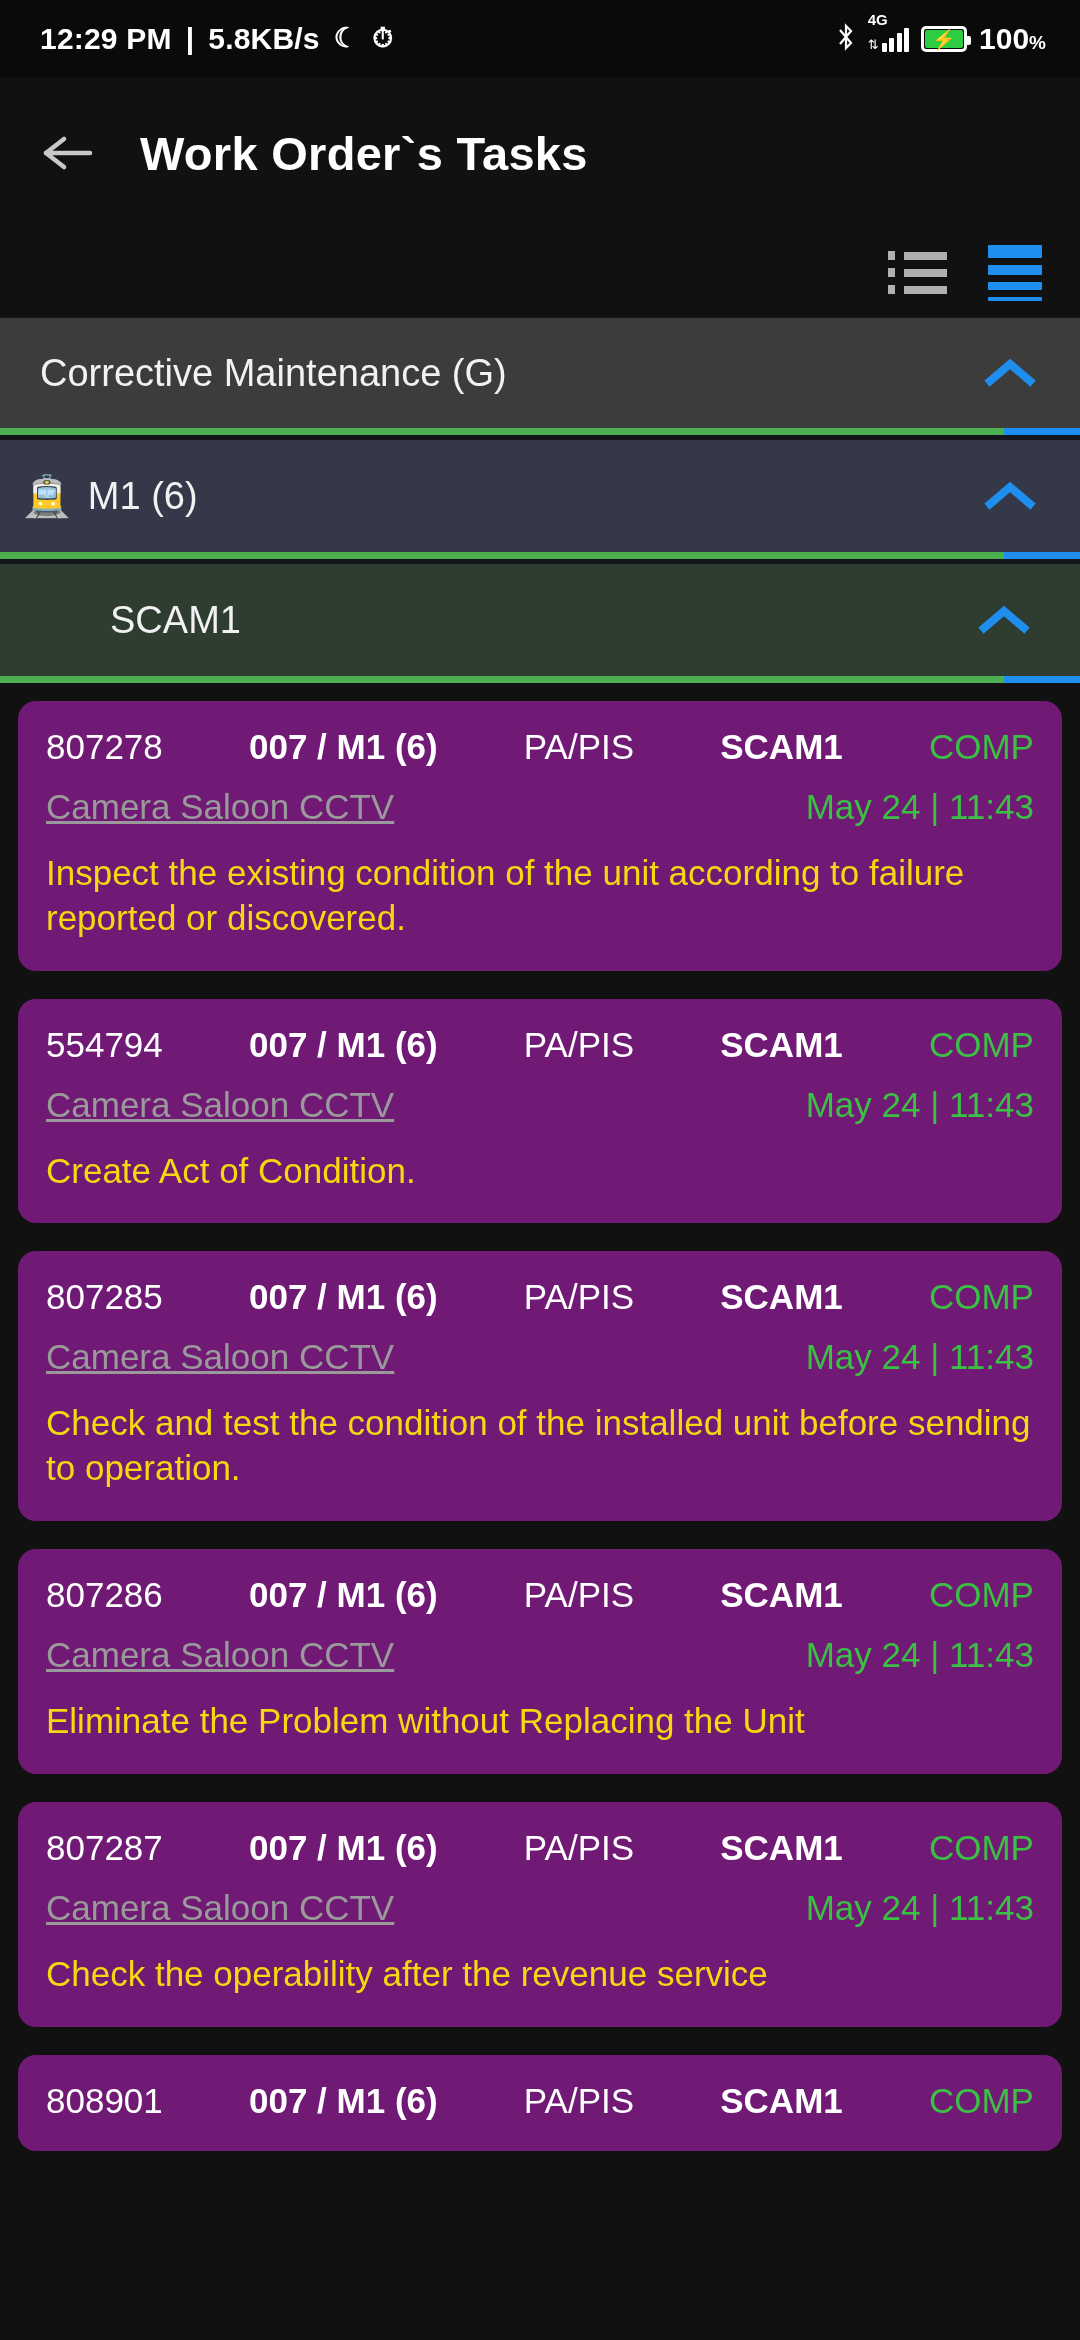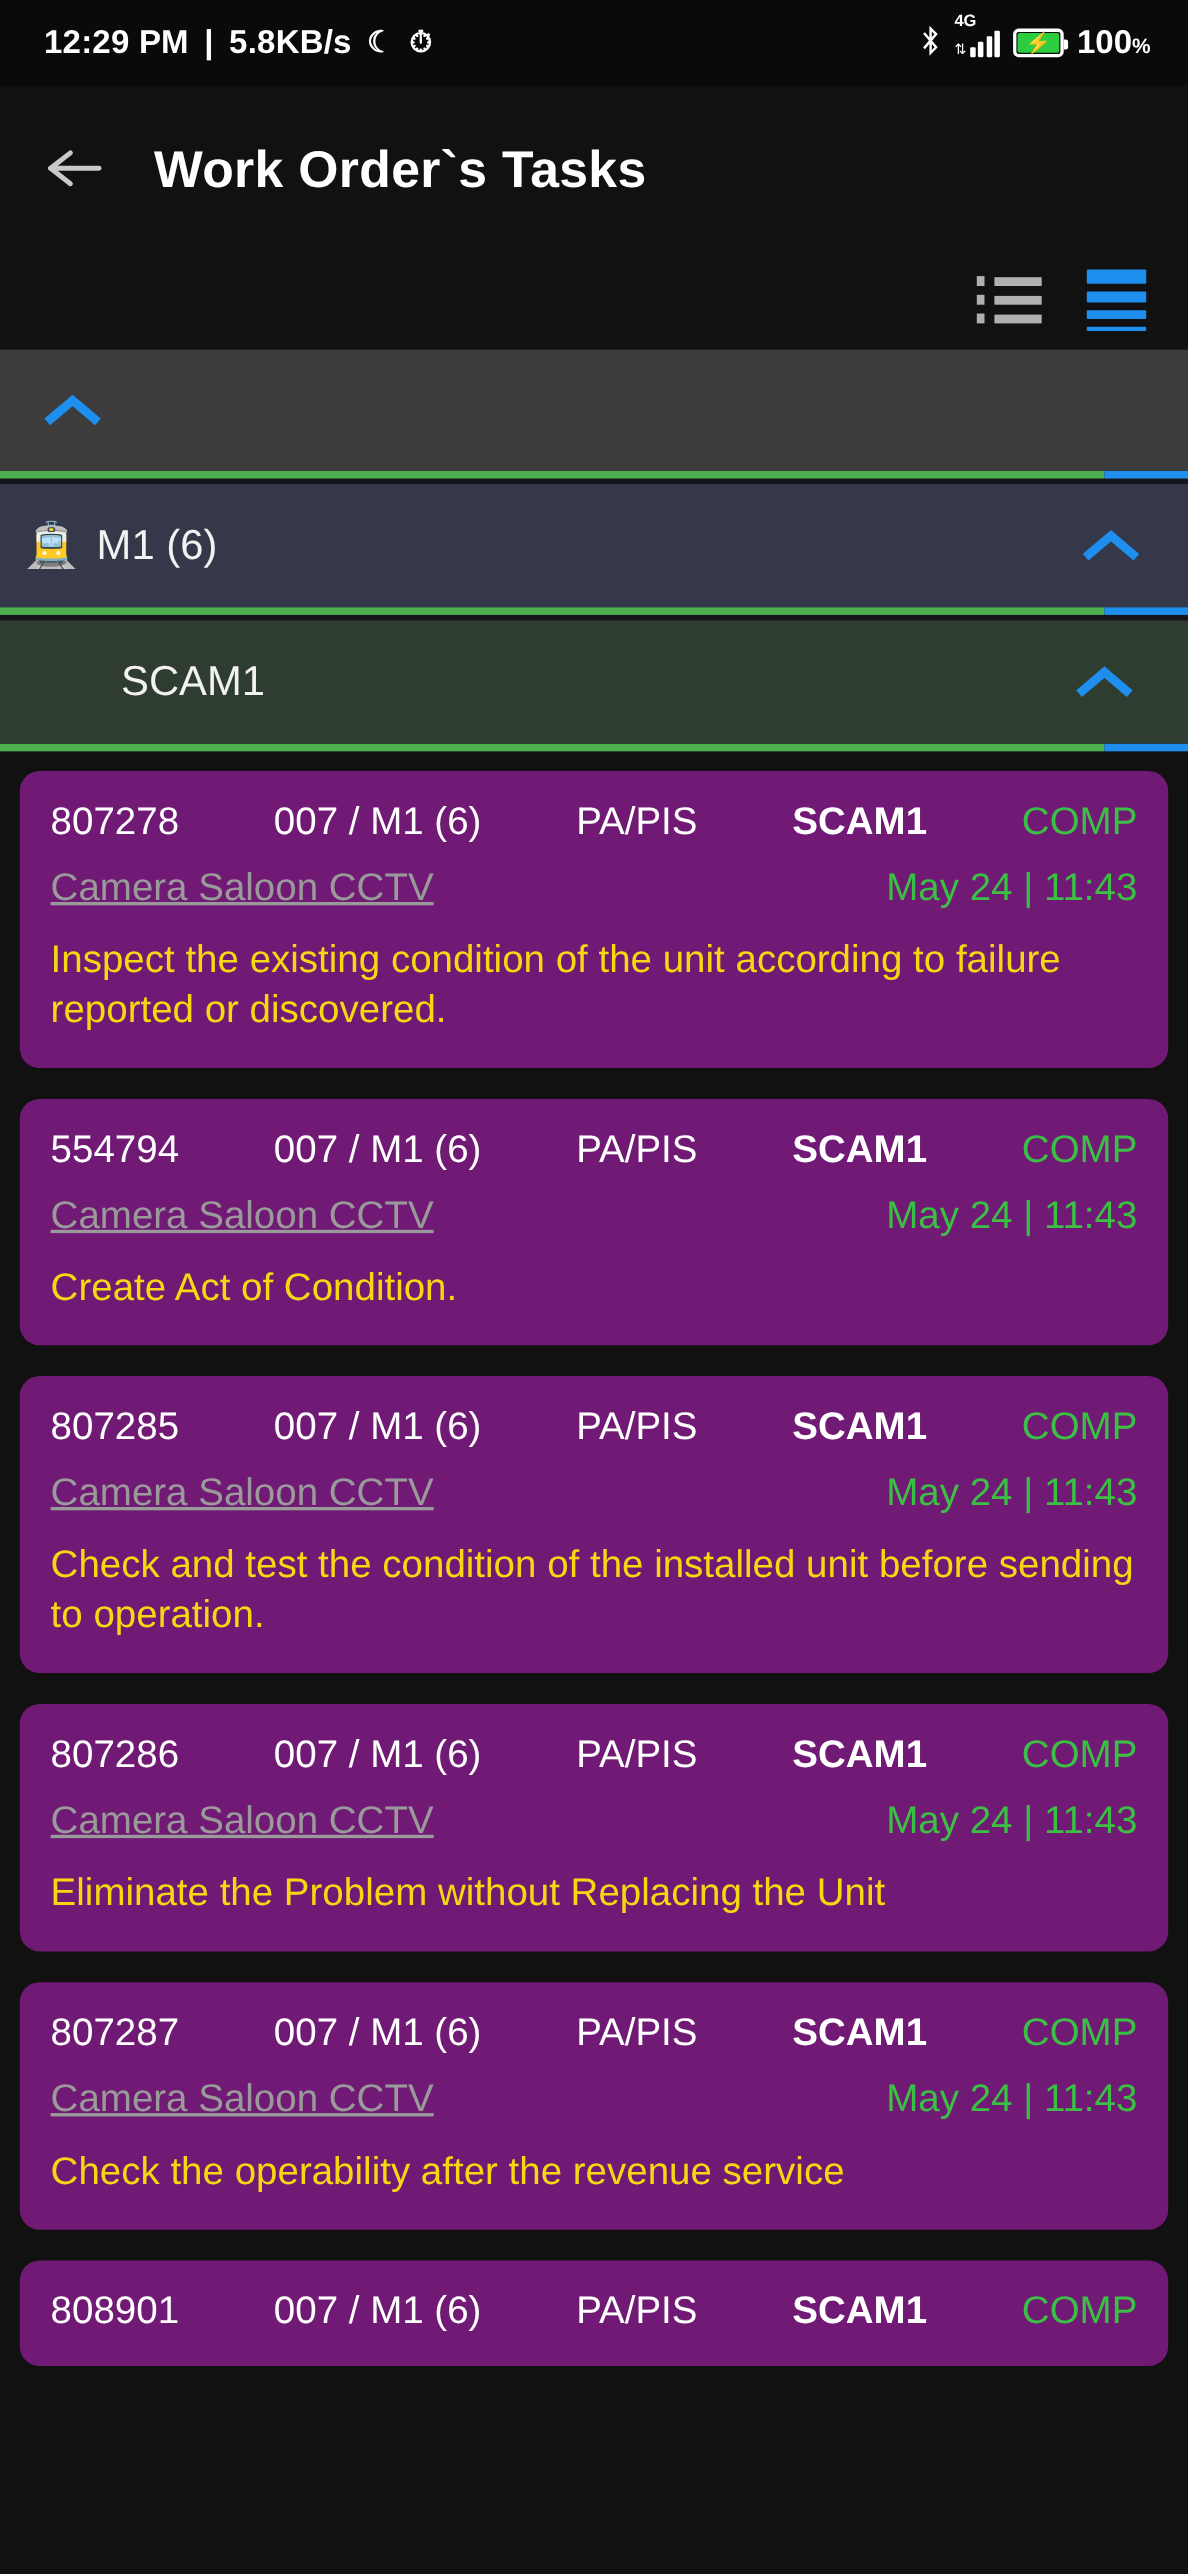--- a/index.html
+++ b/index.html
@@ -186,21 +186,21 @@
     padding: 26px 28px 30px 28px;
     margin-bottom: 28px;
   }
   .card-row1 {
     display: flex;
     align-items: baseline;
     justify-content: space-between;
     white-space: nowrap;
   }
   .c-id     { color: #ffffff; font-size: 35px; }
-  .c-unit   { color: #ffffff; font-size: 35px; font-weight: normal; }
+  .c-unit   { color: #ffffff; font-size: 35px; font-weight: bold; }
   .c-system { color: #ffffff; font-size: 35px; }
   .c-code   { color: #ffffff; font-size: 35px; font-weight: bold; }
   .c-status { color: #3ac144; font-size: 35px; }
 
   .card-row2 {
     display: flex;
     align-items: baseline;
     justify-content: space-between;
     margin-top: 20px;
     white-space: nowrap;
@@ -279,20 +279,23 @@
     </div>
     <div class="icon-btn dense-icon">
       <span class="b b1"></span>
       <span class="b b2"></span>
       <span class="b b3"></span>
       <span class="b b4"></span>
     </div>
   </div>
 
   <div class="group-header level1">
+    <div class="gh-left">
+      <span class="gh-label">Corrective Maintenance (G)</span>
+    </div>
     <span class="gh-chevron">
       <svg width="52" height="34" viewBox="0 0 52 34">
         <path d="M6 25 L26 8 L46 25" fill="none" stroke="#1f8fef" stroke-width="8" stroke-linecap="square" stroke-linejoin="miter"></path>
       </svg>
     </span>
   </div>
   <div class="progress-bar">
     <span class="p-green" style="width:93%"></span>
     <span class="p-blue"></span>
   </div>

